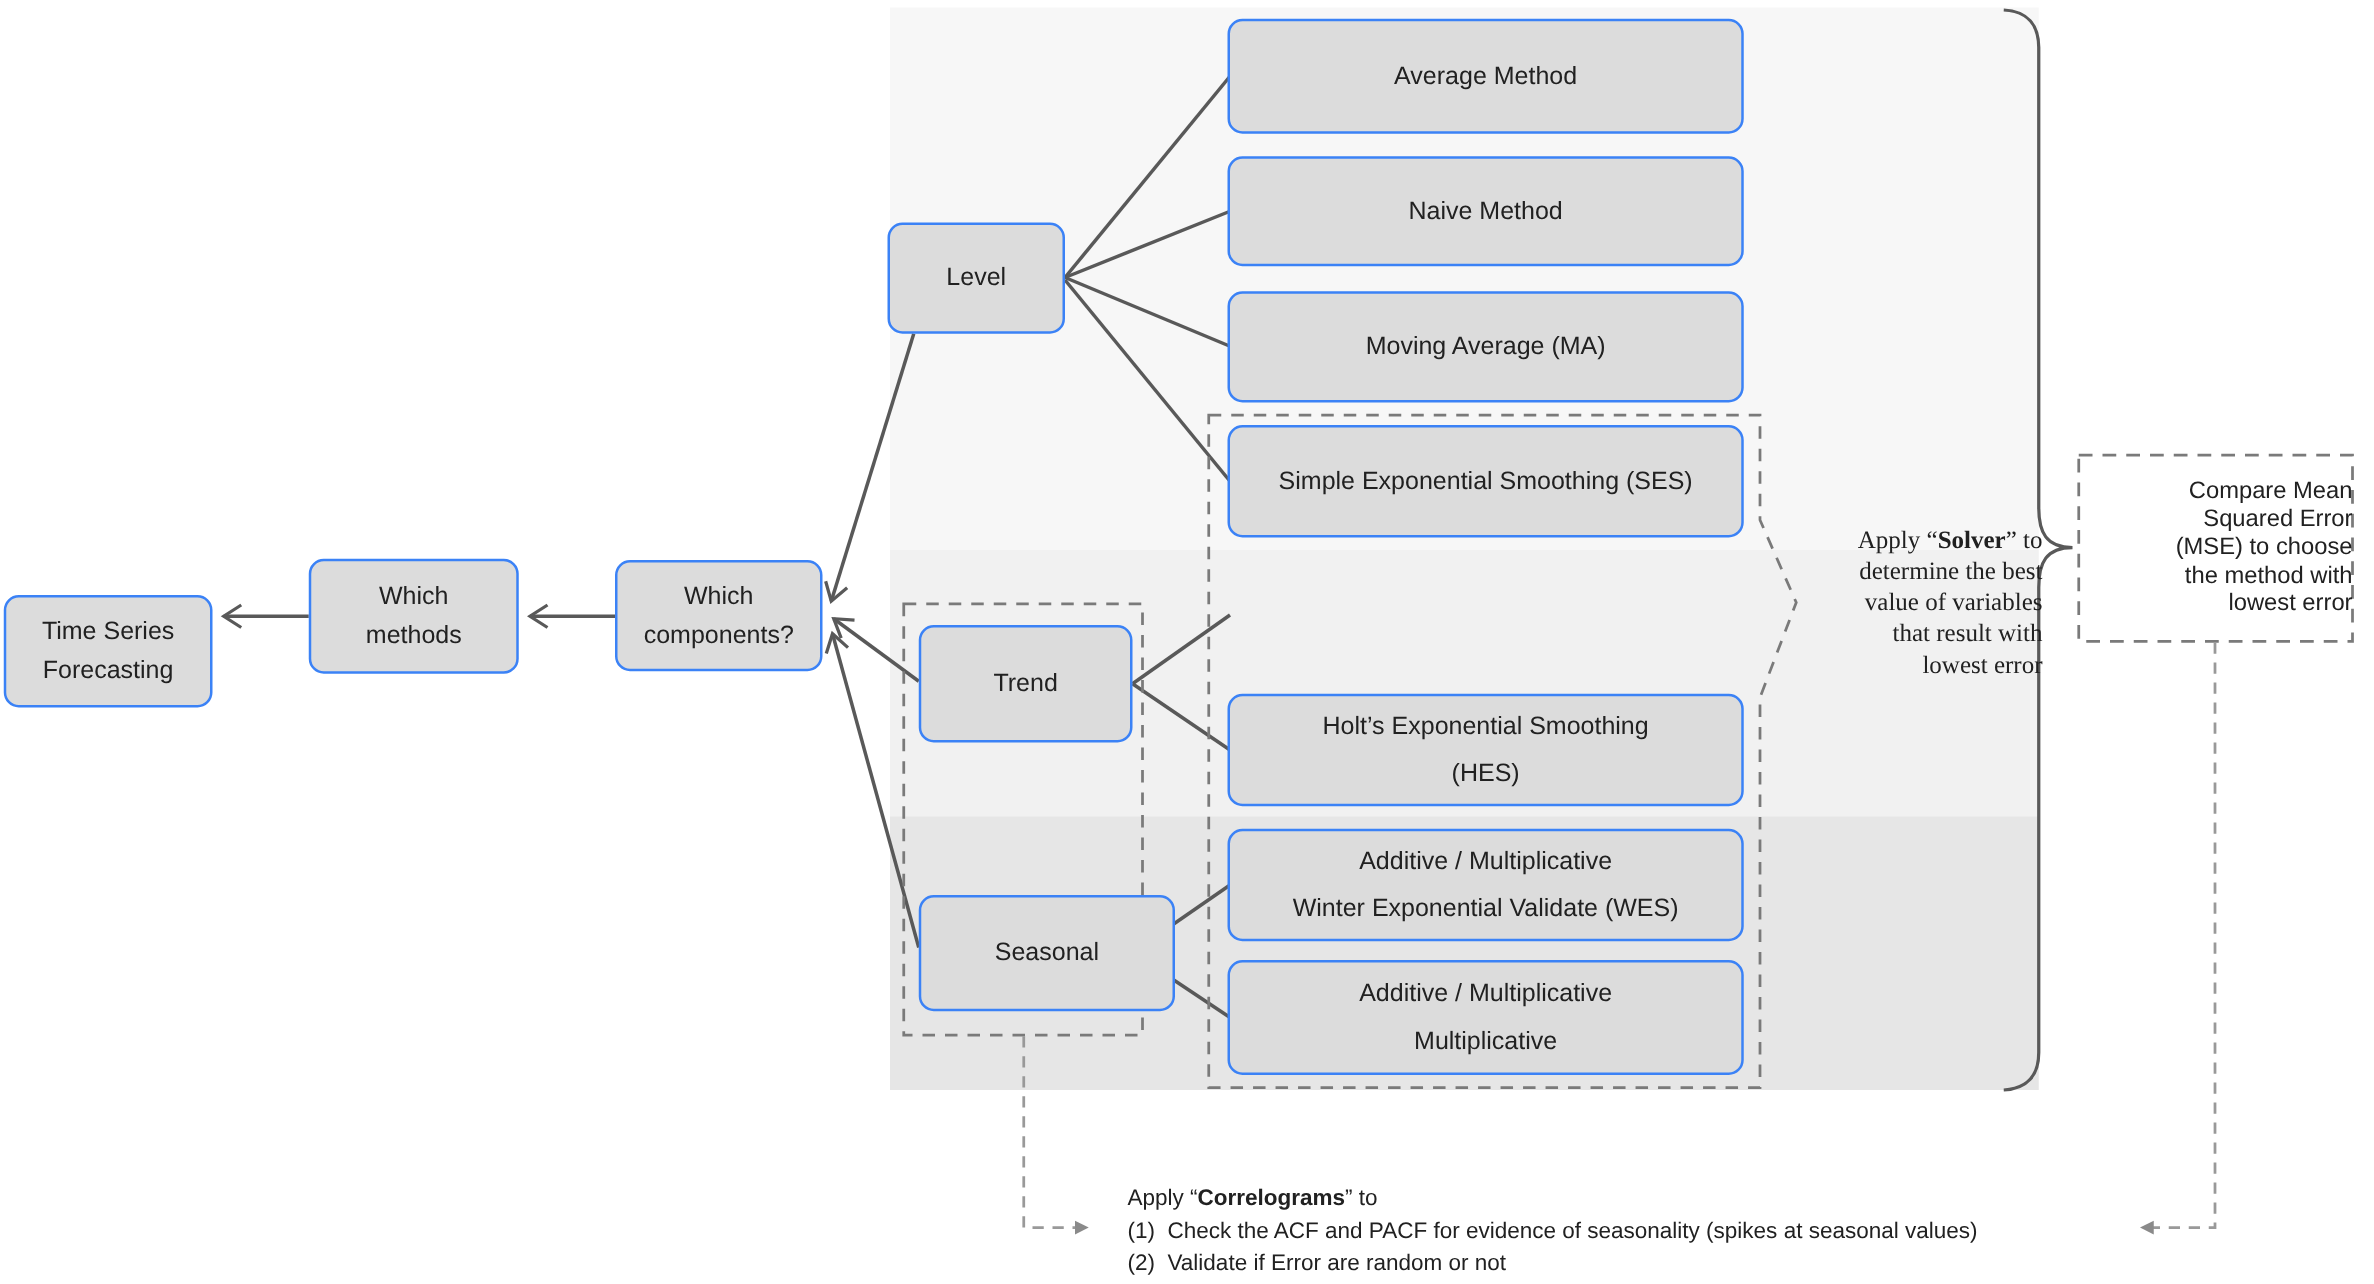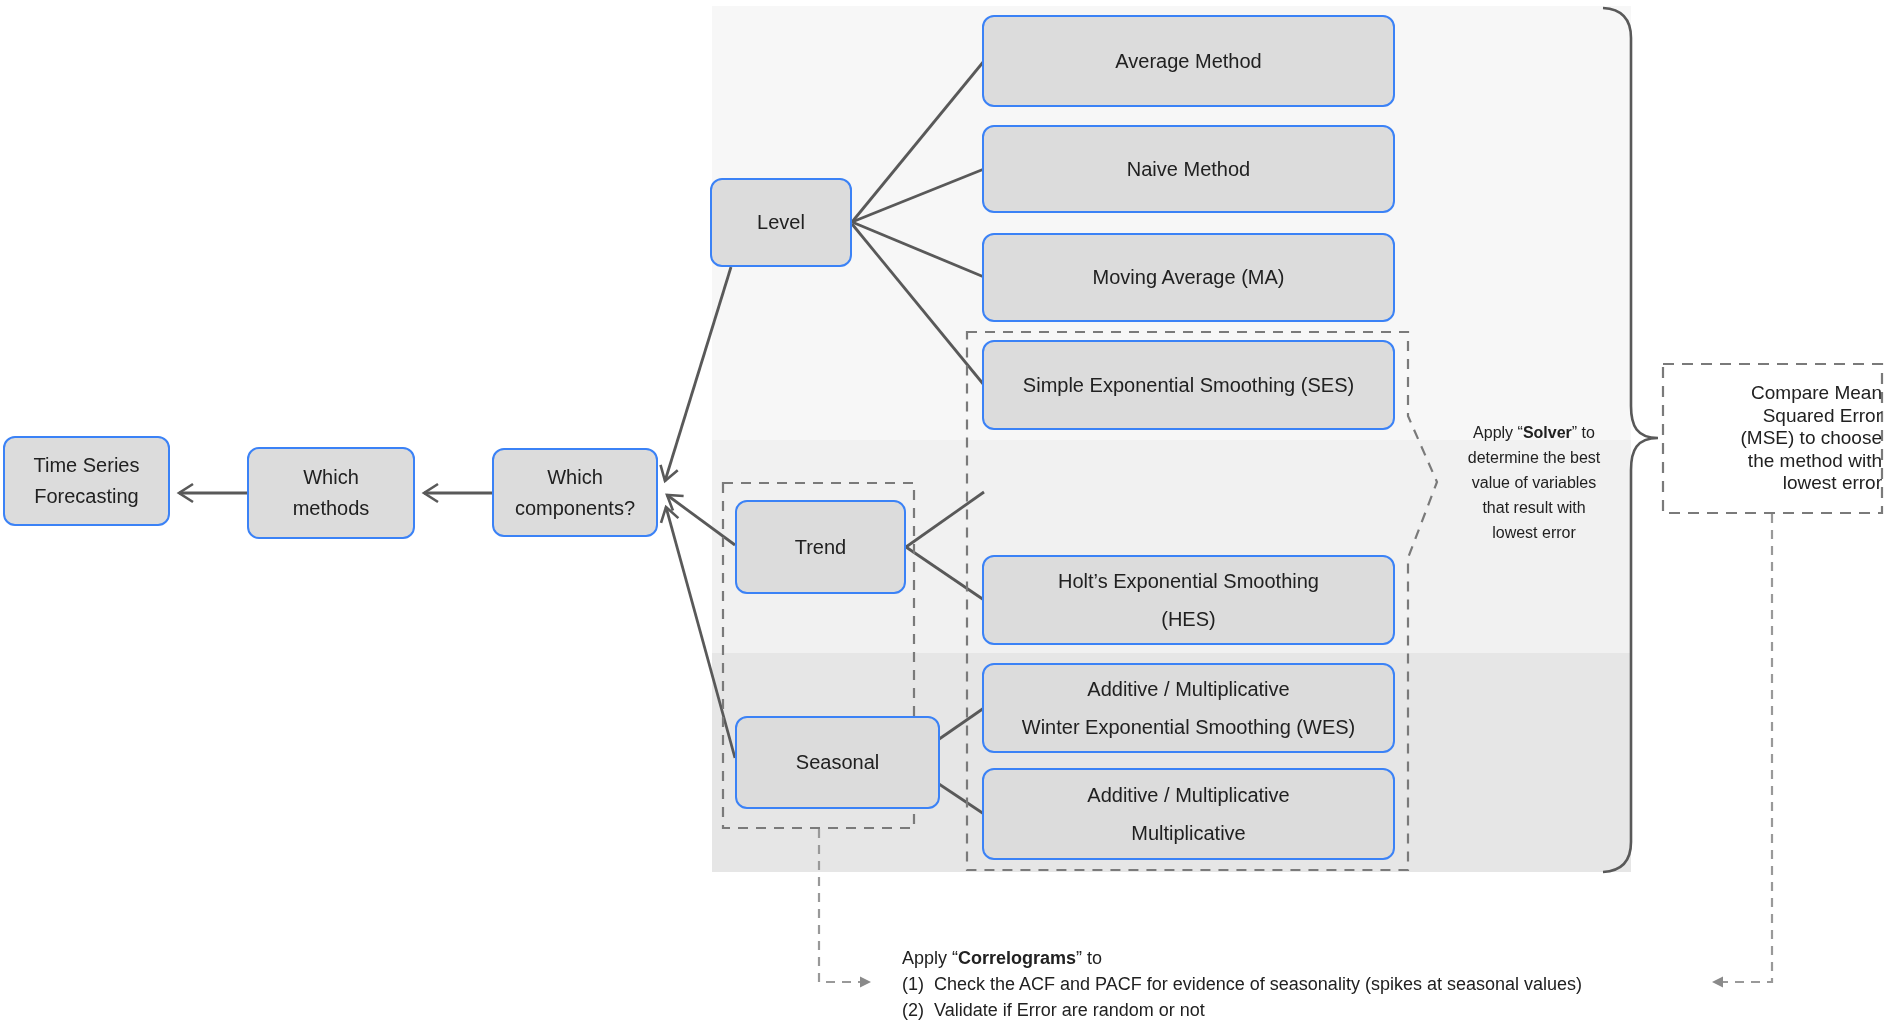--- a/index.html
+++ b/index.html
@@ -9,21 +9,21 @@
   .band-top{top:6px;height:434px;background:#f7f7f7;}
   .band-mid{top:440px;height:213px;background:#f1f1f1;}
   .band-bottom{top:653px;height:219px;background:#e6e6e6;}
   svg.overlay{position:absolute;left:0;top:0;width:1899px;height:1027px;}
   .box{position:absolute;background:#dcdcdc;border:2px solid #3b82f6;border-radius:12px;
        display:flex;flex-direction:column;align-items:center;justify-content:center;
        text-align:center;font-size:20px;line-height:31px;color:#212121;box-sizing:border-box;}
   .box.tall{line-height:38px;}
   .note{position:absolute;color:#212121;}
   .note-line{white-space:pre;}
-  .solver-note{left:1434px;top:420px;width:200px;font-size:16px;line-height:25px;text-align:center;}
+  .solver-note{left:1434px;top:420px;width:200px;font-size:20px;line-height:25px;text-align:right;font-family:Liberation Serif, serif;}
   .compare-note{left:1663px;top:364px;width:219px;height:149px;font-size:19px;line-height:22.5px;
                 text-align:right;display:flex;flex-direction:column;justify-content:center;}
   .bottom-note{left:902px;top:945px;font-size:18px;line-height:26px;text-align:left;}
   b{font-weight:bold;}
 </style>
 </head>
 <body>
 
 <div class="stage">
 
@@ -65,21 +65,21 @@
 
     <rect x="1663" y="364" width="219" height="149" fill="none" stroke="#7a7a7a" stroke-width="2.2" stroke-dasharray="11 8"></rect>
 
     <path d="M1603,8 C1622,9 1631,20 1631,38 L1631,406 C1631,426 1637,438 1658,438 C1637,438 1631,450 1631,470 L1631,842 C1631,860 1622,871 1603,872" fill="none" stroke="#595959" stroke-width="2.6"></path>
 
     <polyline points="819,829 819,982 870,982" fill="none" stroke="#999999" stroke-width="2.2" stroke-dasharray="9 7" marker-end="url(#tri)"></polyline>
 
     <polyline points="1772,514 1772,982 1713,982" fill="none" stroke="#999999" stroke-width="2.2" stroke-dasharray="9 7" marker-end="url(#tri)"></polyline>
   </svg>
 
-  <div class="box" style="left:3px;top:436px;width:167px;height:90px;">
+  <div class="box" style="left:3px;top:476px;width:167px;height:90px;">
     <span>Time Series</span>
     <span>Forecasting</span>
   </div>
   <div class="box" style="left:247px;top:447px;width:168px;height:92px;">
     <span>Which</span>
     <span>methods</span>
   </div>
   <div class="box" style="left:492px;top:448px;width:166px;height:89px;">
     <span>Which</span>
     <span>components?</span>
@@ -106,21 +106,21 @@
   </div>
   <div class="box" style="left:982px;top:340px;width:413px;height:90px;">
     <span>Simple Exponential Smoothing (SES)</span>
   </div>
   <div class="box tall" style="left:982px;top:555px;width:413px;height:90px;">
     <span>Holt’s Exponential Smoothing</span>
     <span>(HES)</span>
   </div>
   <div class="box tall" style="left:982px;top:663px;width:413px;height:90px;">
     <span>Additive / Multiplicative</span>
-    <span>Winter Exponential Smoothing (WES)</span>
+    <span>Winter Exponential Validate (WES)</span>
   </div>
   <div class="box tall" style="left:982px;top:768px;width:413px;height:92px;">
     <span>Additive / Multiplicative</span>
     <span>Multiplicative</span>
   </div>
 
   <div class="note solver-note">
     <div class="note-line"><span>Apply “</span><b>Solver</b><span>” to</span></div>
     <div class="note-line">determine the best</div>
     <div class="note-line">value of variables</div>

